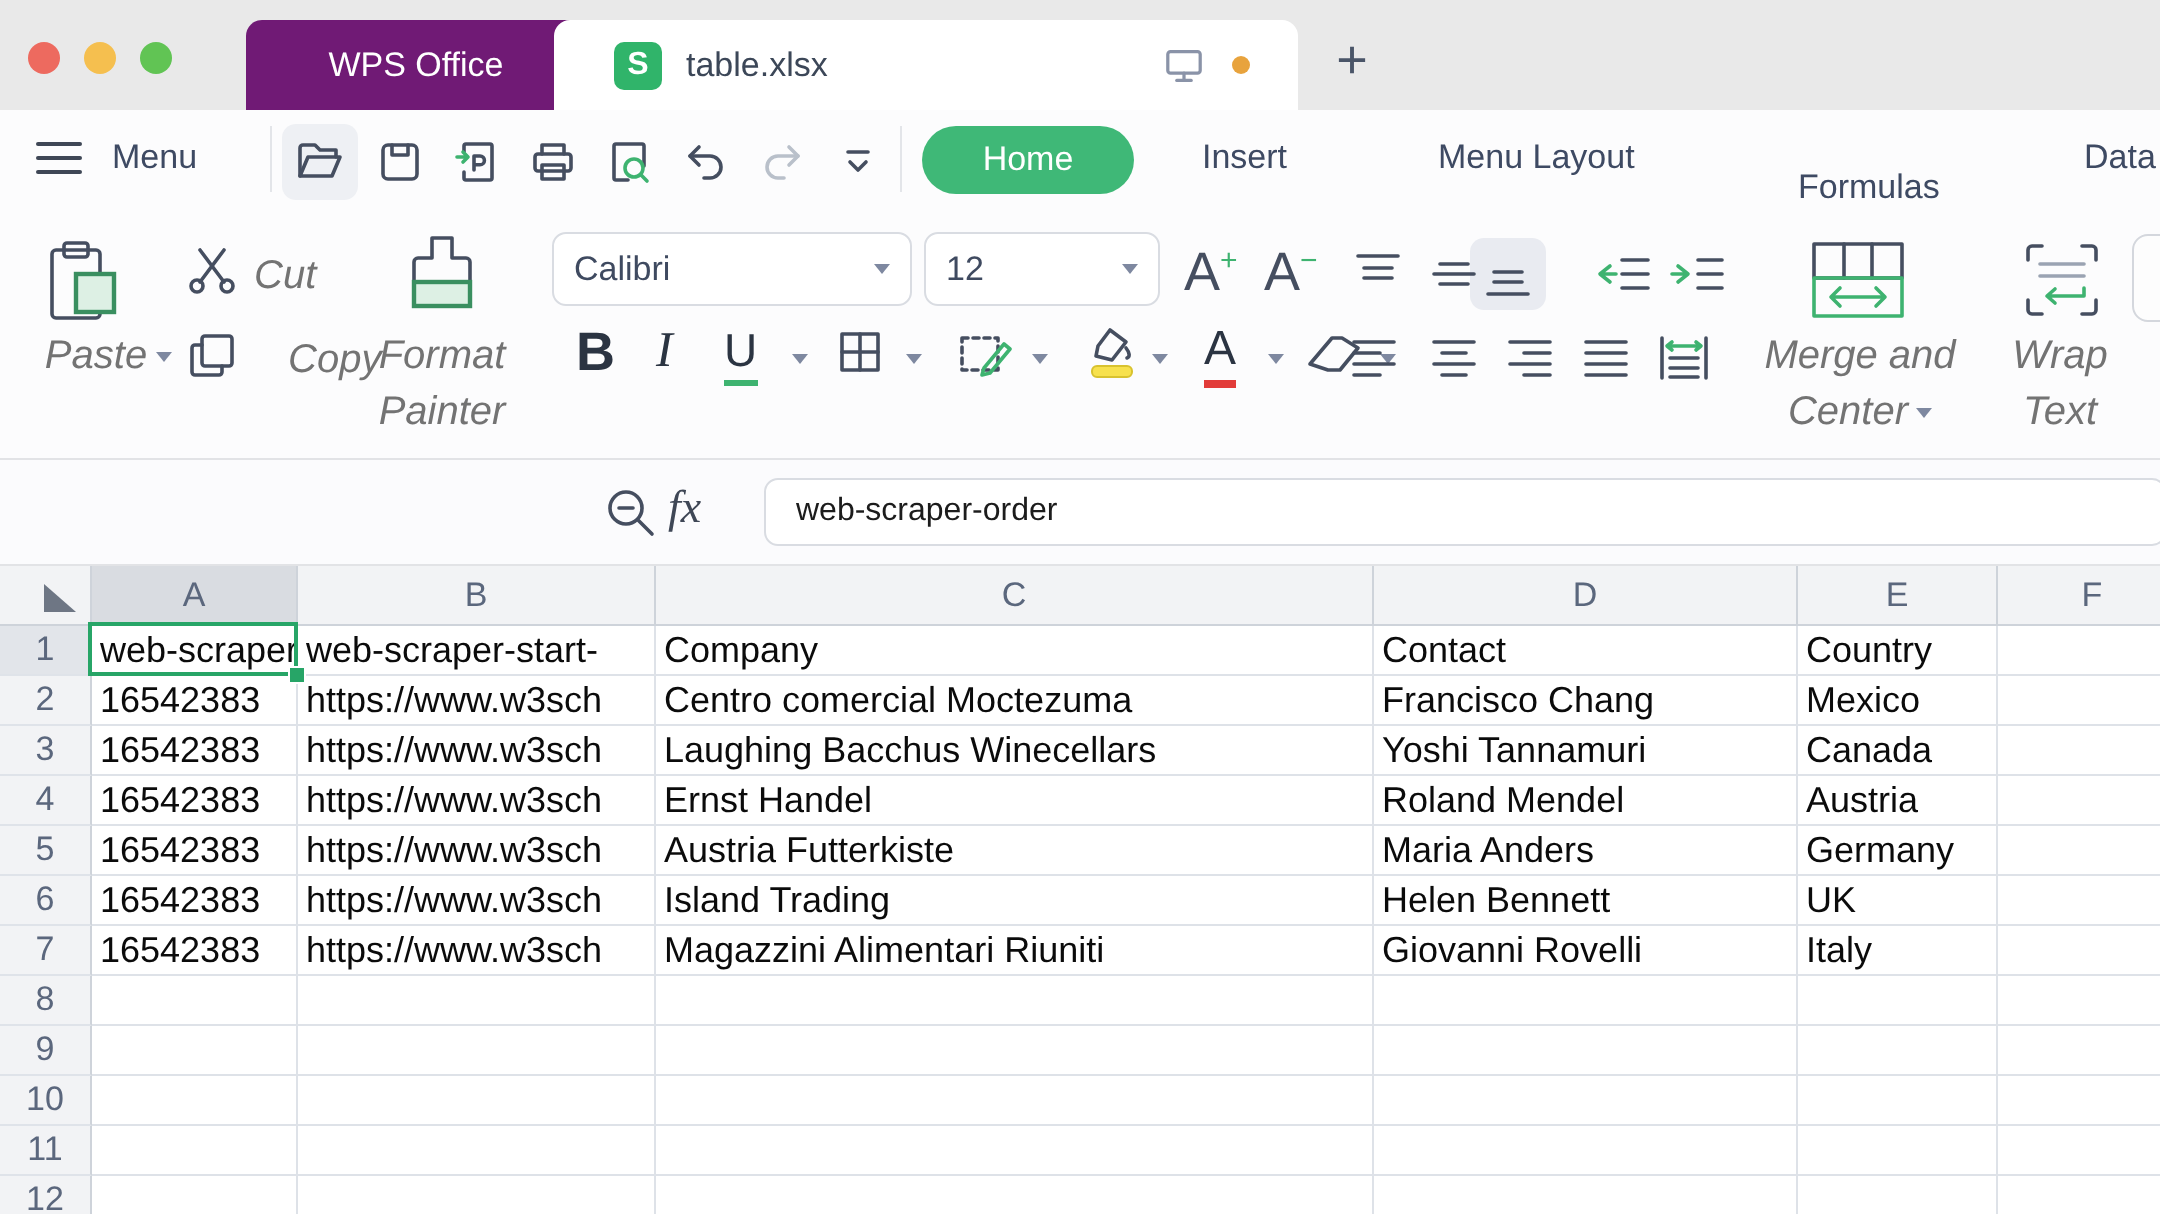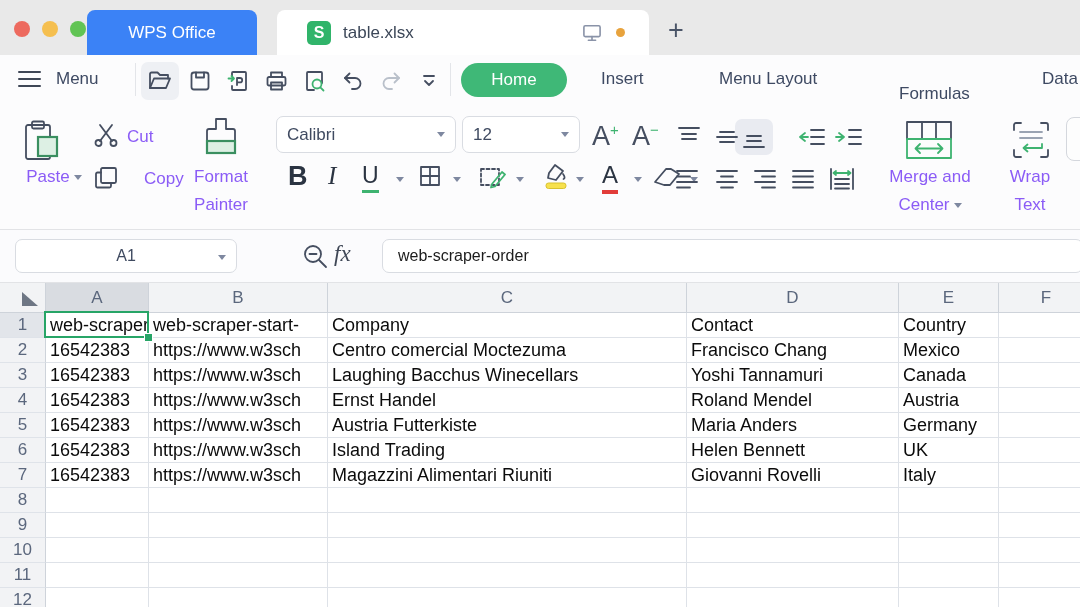--- a/index.html
+++ b/index.html
@@ -4,42 +4,42 @@
 <style>
   * { margin:0; padding:0; box-sizing:border-box; }
   html,body { width:1080px; height:607px; overflow:hidden; }
   body { font-family:"Liberation Sans","DejaVu Sans",sans-serif; background:#fff; position:relative; }
   .app { position:absolute; inset:0; width:1080px; height:607px; background:#fcfcfd; overflow:hidden; }
 
   
   .titlebar { position:absolute; left:0; top:0; width:1080px; height:55px; background:#e9e9e9; }
   .tl { position:absolute; top:21px; width:16px; height:16px; border-radius:50%; }
   .tl.red{ left:14px; background:#ed6a5f; } .tl.yellow{ left:42px; background:#f5bf4f; } .tl.green{ left:70px; background:#61c454; }
-  .wps-tab { position:absolute; left:87px; top:10px; width:170px; height:45px; background:#3b82f6; border-radius:8px 8px 0 0; color:#fff; font-size:17px; display:flex; align-items:center; justify-content:center; }
+  .wps-tab { position:absolute; left:123px; top:10px; width:170px; height:45px; background:#701a75; border-radius:8px 8px 0 0; color:#fff; font-size:17px; display:flex; align-items:center; justify-content:center; }
   .doc-tab { position:absolute; left:277px; top:10px; width:372px; height:45px; background:#fff; border-radius:8px 8px 0 0; display:flex; align-items:center; }
   .s-icon { width:24px; height:24px; margin-left:30px; background:#30b46a; border-radius:5px; color:#fff; font-weight:bold; font-size:16px; display:flex; align-items:center; justify-content:center; }
   .doc-title { margin-left:12px; font-size:17px; color:#3c4758; }
   .doc-right { position:absolute; right:24px; display:flex; align-items:center; gap:14px; }
   .dot { width:9px; height:9px; border-radius:50%; background:#e8a33d; }
   .newtab { position:absolute; left:660px; top:14px; width:32px; height:32px; font-size:27px; font-weight:300; color:#4a5568; display:flex; align-items:center; justify-content:center; }
 
   
   .menubar { position:absolute; left:0; top:55px; width:1080px; height:50px; background:#fcfcfd; }
   .hamburger { position:absolute; left:18px; top:71px; width:23px; }
   .hamburger span{ display:block; height:2.4px; background:#3f4756; margin-bottom:4.4px; border-radius:1px;}
   .menu-label { position:absolute; left:56px; top:69px; font-size:17px; color:#3e4a63; }
   .vdiv { position:absolute; top:63px; width:1px; height:33px; background:#e3e5e9; }
   .qat { position:absolute; top:62px; width:38px; height:38px; display:flex; align-items:center; justify-content:center; }
   .qat.hl { background:#eef0f4; border-radius:7px; }
   .ribbon-tab { position:absolute; top:69px; font-size:17px; color:#3e4a63; white-space:nowrap; }
   .home-pill { position:absolute; left:461px; top:63px; width:106px; height:34px; background:#3fb877; border-radius:17px; color:#fff; font-size:17px; display:flex; align-items:center; justify-content:center; }
 
   
   .ribbon { position:absolute; left:0; top:105px; width:1080px; height:125px; background:#fcfcfd; border-bottom:1px solid #e2e3e6; }
-  .rlabel { position:absolute; font-size:17px; color:#8b5cf6; white-space:nowrap; }
+  .rlabel { position:absolute; font-size:20px; color:#737373; white-space:nowrap;font-style:italic; }
   .caret { display:inline-block; width:0; height:0; border-left:4.5px solid transparent; border-right:4.5px solid transparent; border-top:5.5px solid #7e88a0; vertical-align:middle; margin-left:4px; }
   .combo { position:absolute; height:37px; background:#fff; border:1.5px solid #d9dce2; border-radius:7px; display:flex; align-items:center; font-size:17px; color:#3f4a60; padding:0 10px; justify-content:space-between; }
   .btn-txt { position:absolute; color:#2b3442; }
   .u-green { border-bottom:3px solid #3eb370; padding-bottom:1px; }
   .red-bar { border-bottom:4px solid #e23c39; padding-bottom:1px; }
   .sel-box { position:absolute; background:#e9ebf1; border-radius:7px; }
   .partial-btn { position:absolute; left:1066px; top:117px; width:40px; height:44px; border:1.5px solid #d4d7dd; border-radius:8px; background:#fdfdfd; }
 
   
   .fbar { position:absolute; left:0; top:230px; width:1080px; height:53px; background:#fbfbfd; border-bottom:1px solid #e2e3e6; }
@@ -356,24 +356,20 @@
         <line class="ic" x1="10" y1="19" x2="32" y2="19" style="stroke:#9aa3b2"></line>
         <path class="ic ic-green" d="M32 25 v4 h-18 M17.5 25.5 L13.5 29 l4 3.5" stroke-width="2"></path>
       </svg>
     </div>
     <div class="rlabel" style="left:998px;top:62px;width:64px;text-align:center;">Wrap</div>
     <div class="rlabel" style="left:998px;top:90px;width:64px;text-align:center;">Text</div>
   </div>
   <div class="partial-btn"></div>
 
   <div class="fbar">
-    <div class="namebox">
-      <span>A1</span>
-      <span class="caret"></span>
-    </div>
     <div style="position:absolute;left:302px;top:13px;">
       <svg width="27" height="27" viewBox="0 0 27 27">
         <circle class="ic" cx="11" cy="11" r="8" stroke-width="2"></circle>
         <line class="ic" x1="7.5" y1="11" x2="14.5" y2="11" stroke-width="2"></line>
         <line class="ic" x1="17" y1="17" x2="24" y2="24" stroke-width="2"></line>
       </svg>
     </div>
     <div class="fx">fx</div>
     <div class="finput">
       <span>web-scraper-order</span>

